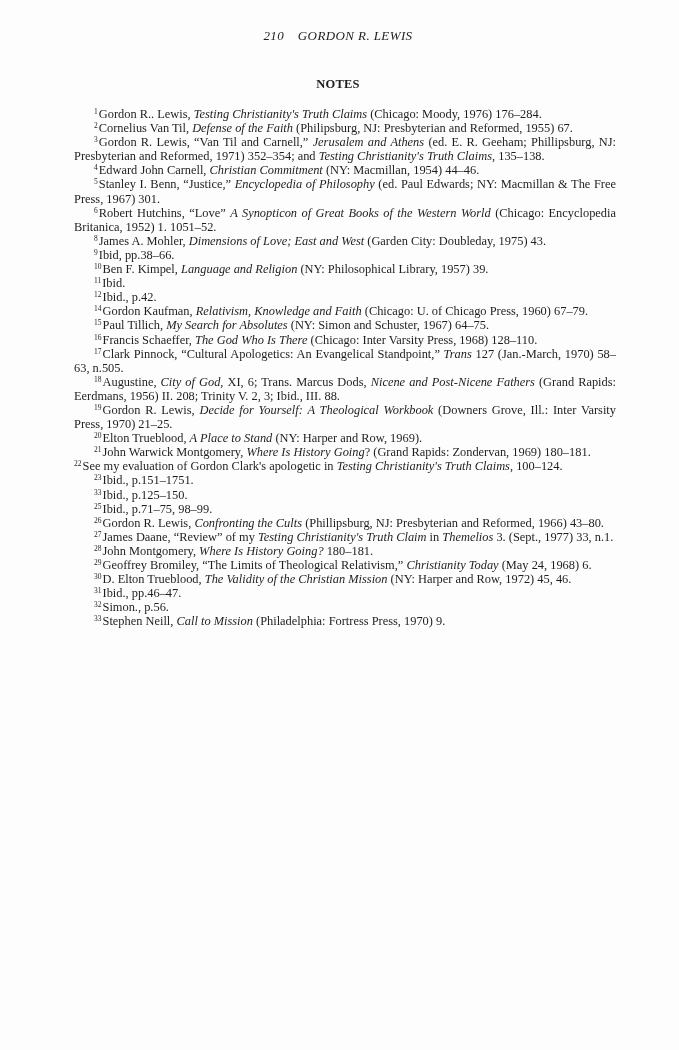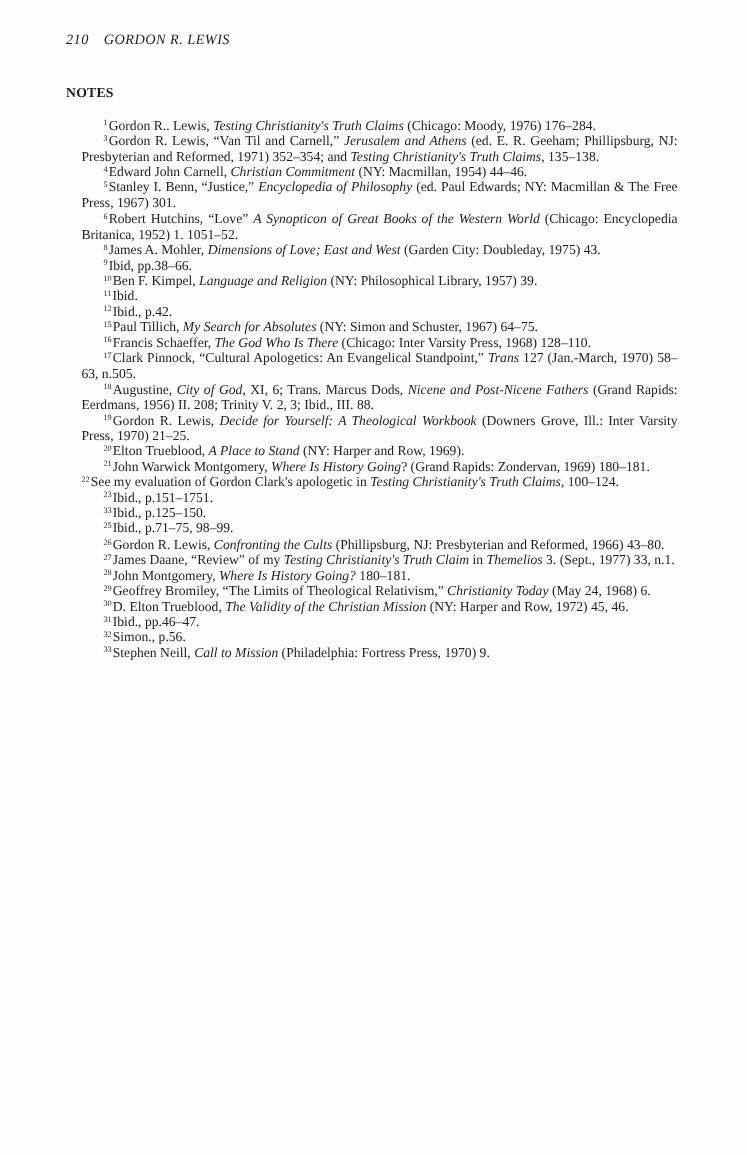--- a/index.html
+++ b/index.html
@@ -18,29 +18,31 @@
       top: 26px;
       width: 556px;
     }
     .running-head {
       font-style: italic;
       font-size: 13px;
       letter-spacing: 0.4px;
       height: 20px;
       line-height: 20px;
       margin: 0;
+      text-align: center;
     }
     .running-head .pgnum { margin-right: 10px; }
     .section-title {
       font-weight: bold;
       font-size: 12.5px;
       margin: 30px 0 0 0;
       height: 16px;
       line-height: 16px;
       letter-spacing: 0.2px;
+      text-align: center;
     }
     .notes {
       margin: 15px 0 0 14px;
       padding: 0;
       list-style: none;
     }
     .note {
       font-size: 12.4px;
       line-height: 14.1px;
       text-align: justify;
@@ -63,29 +65,31 @@
 <div class="page">
   <div class="running-head">
     <span class="pgnum">210</span>
     <span>GORDON R. LEWIS</span>
   </div>
 
   <h2 class="section-title">NOTES</h2>
 
   <ol class="notes" id="notes-list">
       <li class="note"><sup>1</sup><span>Gordon R.. Lewis, </span><i>Testing Christianity's Truth Claims</i><span> (Chicago: Moody, 1976) 176–284.</span></li>
+      <li class="note"><sup>2</sup><span>Cornelius Van Til, </span><i>Defense of the Faith</i><span> (Philipsburg, NJ: Presbyterian and Reformed, 1955) 67.</span></li>
       <li class="note"><sup>3</sup><span>Gordon R. Lewis, “Van Til and Carnell,” </span><i>Jerusalem and Athens</i><span> (ed. E. R. Geeham; Phillipsburg, NJ: Presbyterian and Reformed, 1971) 352–354; and </span><i>Testing Christianity's Truth Claims</i><span>, 135–138.</span></li>
       <li class="note"><sup>4</sup><span>Edward John Carnell, </span><i>Christian Commitment</i><span> (NY: Macmillan, 1954) 44–46.</span></li>
       <li class="note"><sup>5</sup><span>Stanley I. Benn, “Justice,” </span><i>Encyclopedia of Philosophy</i><span> (ed. Paul Edwards; NY: Macmillan &amp; The Free Press, 1967) 301.</span></li>
       <li class="note"><sup>6</sup><span>Robert Hutchins, “Love” </span><i>A Synopticon of Great Books of the Western World</i><span> (Chicago: Encyclopedia Britanica, 1952) 1. 1051–52.</span></li>
       <li class="note"><sup>8</sup><span>James A. Mohler, </span><i>Dimensions of Love; East and West</i><span> (Garden City: Doubleday, 1975) 43.</span></li>
       <li class="note"><sup>9</sup><span>Ibid, pp.38–66.</span></li>
       <li class="note"><sup>10</sup><span>Ben F. Kimpel, </span><i>Language and Religion</i><span> (NY: Philosophical Library, 1957) 39.</span></li>
       <li class="note"><sup>11</sup><span>Ibid.</span></li>
       <li class="note"><sup>12</sup><span>Ibid., p.42.</span></li>
+      <li class="note"><sup>14</sup><span>Gordon Kaufman, </span><i>Relativism, Knowledge and Faith</i><span> (Chicago: U. of Chicago Press, 1960) 67–79.</span></li>
       <li class="note"><sup>15</sup><span>Paul Tillich, </span><i>My Search for Absolutes</i><span> (NY: Simon and Schuster, 1967) 64–75.</span></li>
       <li class="note"><sup>16</sup><span>Francis Schaeffer, </span><i>The God Who Is There</i><span> (Chicago: Inter Varsity Press, 1968) 128–110.</span></li>
       <li class="note"><sup>17</sup><span>Clark Pinnock, “Cultural Apologetics: An Evangelical Standpoint,” </span><i>Trans</i><span> 127 (Jan.-March, 1970) 58–63, n.505.</span></li>
       <li class="note"><sup>18</sup><span>Augustine, </span><i>City of God</i><span>, XI, 6; Trans. Marcus Dods, </span><i>Nicene and Post-Nicene Fathers</i><span> (Grand Rapids: Eerdmans, 1956) II. 208; Trinity V. 2, 3; Ibid., III. 88.</span></li>
       <li class="note"><sup>19</sup><span>Gordon R. Lewis, </span><i>Decide for Yourself: A Theological Workbook</i><span> (Downers Grove, Ill.: Inter Varsity Press, 1970) 21–25.</span></li>
       <li class="note"><sup>20</sup><span>Elton Trueblood, </span><i>A Place to Stand</i><span> (NY: Harper and Row, 1969).</span></li>
       <li class="note"><sup>21</sup><span>John Warwick Montgomery, </span><i>Where Is History Going</i><span>? (Grand Rapids: Zondervan, 1969) 180–181.</span></li>
       <li class="note flush"><sup>22</sup><span>See my evaluation of Gordon Clark's apologetic in </span><i>Testing Christianity's Truth Claims</i><span>, 100–124.</span></li>
       <li class="note"><sup>23</sup><span>Ibid., p.151–1751.</span></li>
       <li class="note"><sup>33</sup><span>Ibid., p.125–150.</span></li>

